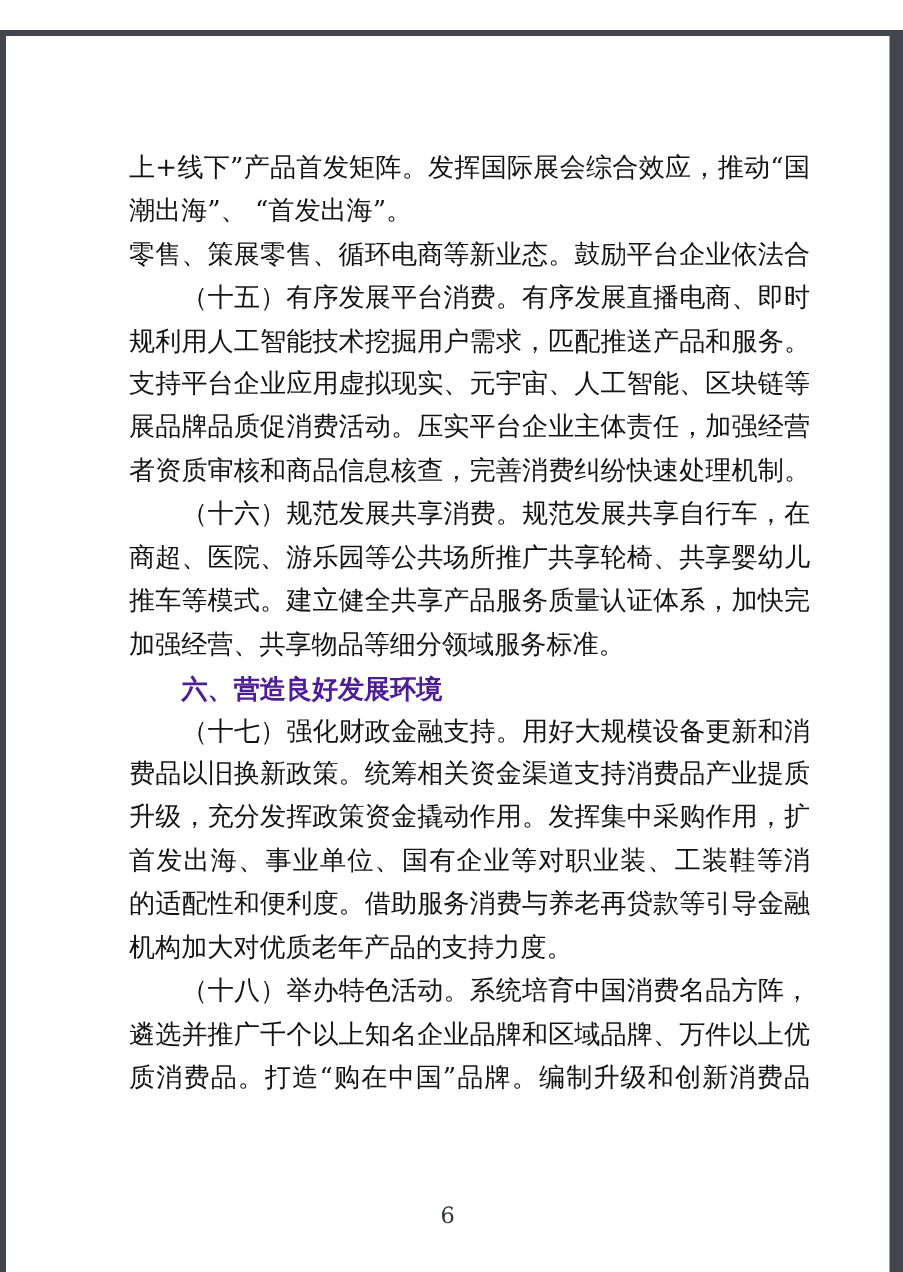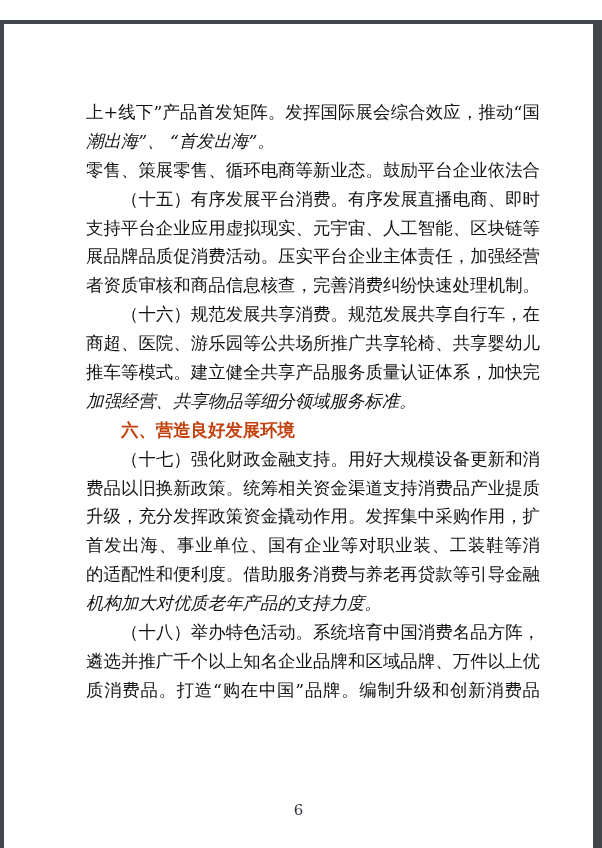--- a/index.html
+++ b/index.html
@@ -47,32 +47,31 @@
     line-height: 28.9px;
     white-space: nowrap;
     text-align: justify;
     text-align-last: justify;
     overflow: visible;
   }
   .line.justify { }
   .line.plain {
     text-align: right;
     text-align-last: left;
-    font-style: italic;
   }
   .line.justify-indent {
     padding-left: 35px;
   }
   .line.heading {
     padding-left: 35px;
     text-align: left;
     text-align-last: left;
     font-family: Liberation Sans, sans-serif;
     font-weight: bold;
-    color: #c2410c;
+    color: #4c1d95;
   }
   .page-number {
     position: absolute;
     left: 0;
     width: 100%;
     top: 777px;
     text-align: center;
     font-size: 15px;
     color: #30343c;
     font-family: "DejaVu Serif", serif;
@@ -81,20 +80,21 @@
 </head>
 <body>
 
 <div class="frame">
   <div class="page">
     <div class="content">
         <div class="line justify">上+线下”产品首发矩阵。发挥国际展会综合效应，推动“国</div>
         <div class="line plain">潮出海”、 “首发出海”。</div>
         <div class="line justify">零售、策展零售、循环电商等新业态。鼓励平台企业依法合</div>
         <div class="line justify-indent">（十五）有序发展平台消费。有序发展直播电商、即时</div>
+        <div class="line justify">规利用人工智能技术挖掘用户需求，匹配推送产品和服务。</div>
         <div class="line justify">支持平台企业应用虚拟现实、元宇宙、人工智能、区块链等</div>
         <div class="line justify">展品牌品质促消费活动。压实平台企业主体责任，加强经营</div>
         <div class="line justify">者资质审核和商品信息核查，完善消费纠纷快速处理机制。</div>
         <div class="line justify-indent">（十六）规范发展共享消费。规范发展共享自行车，在</div>
         <div class="line justify">商超、医院、游乐园等公共场所推广共享轮椅、共享婴幼儿</div>
         <div class="line justify">推车等模式。建立健全共享产品服务质量认证体系，加快完</div>
         <div class="line plain">加强经营、共享物品等细分领域服务标准。</div>
         <div class="line heading">六、营造良好发展环境</div>
         <div class="line justify-indent">（十七）强化财政金融支持。用好大规模设备更新和消</div>
         <div class="line justify">费品以旧换新政策。统筹相关资金渠道支持消费品产业提质</div>

